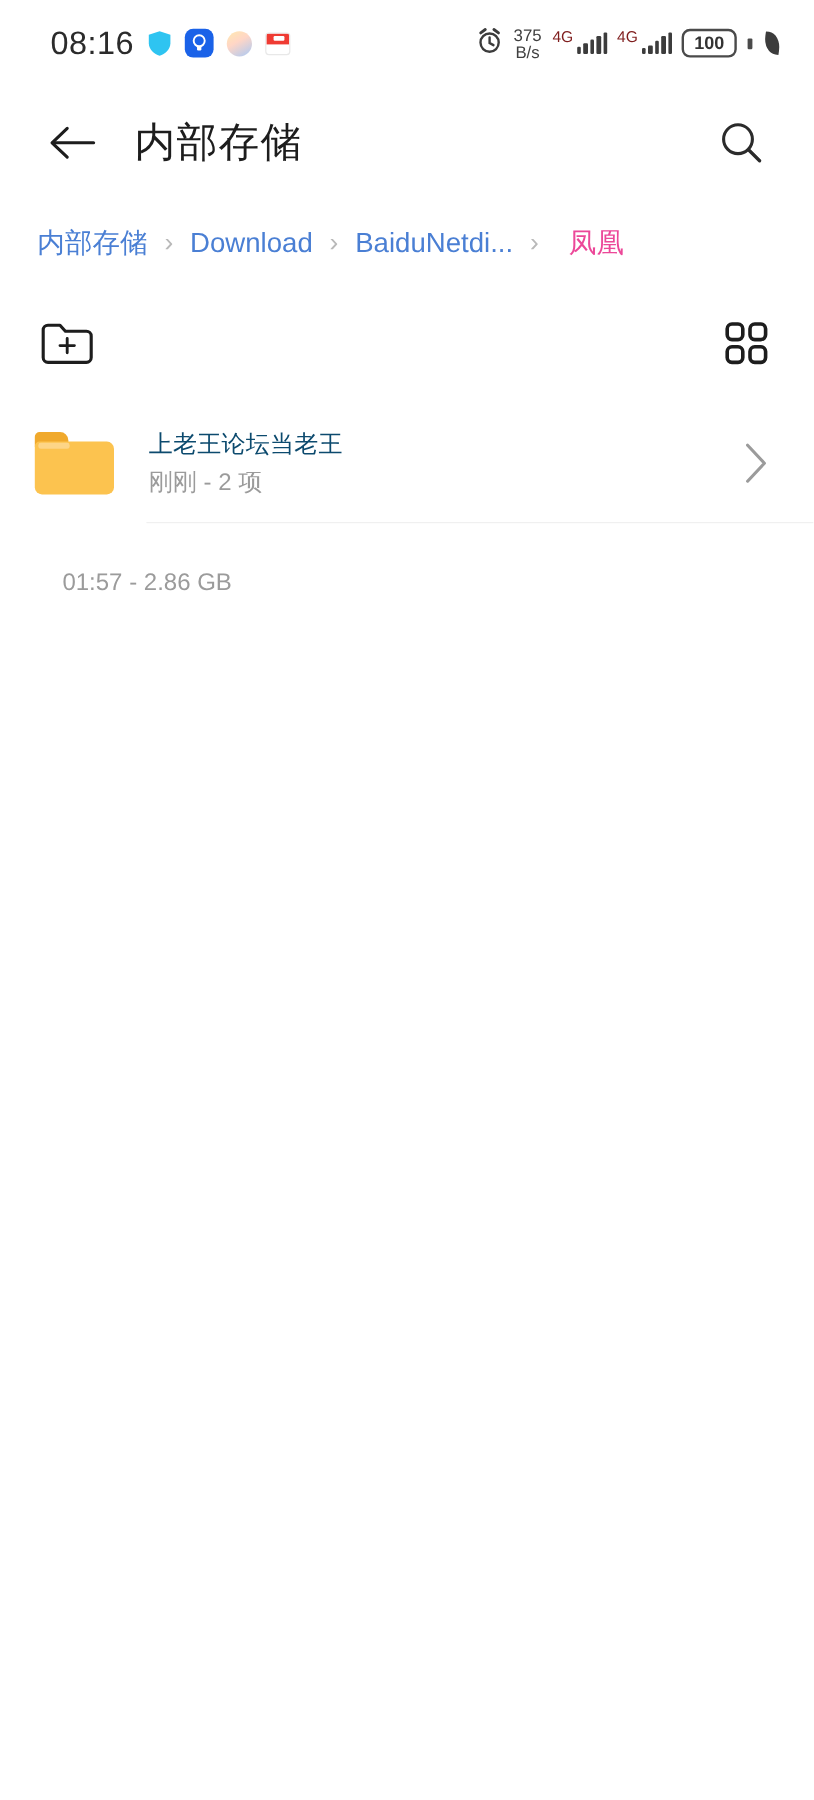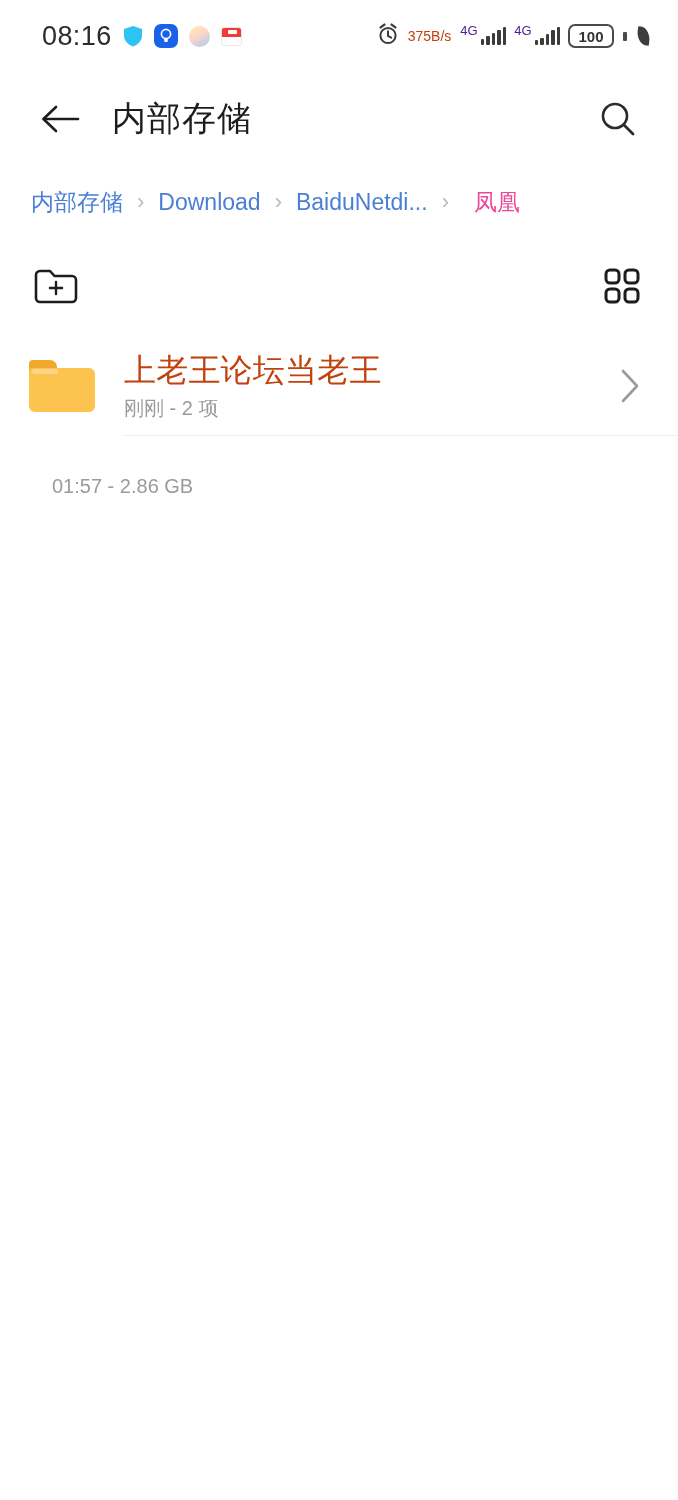--- a/index.html
+++ b/index.html
@@ -66,29 +66,29 @@
   }
   .ic-red::before{
     content:""; position:absolute; left:0; top:0; width:100%; height:9px;
     background:#ef3b33;
   }
   .ic-red::after{
     content:""; position:absolute; left:6px; top:2.5px; width:9px; height:4px;
     background:#ffffff; border-radius:1px;
   }
   .netspeed {
-    display: flex; flex-direction: row;
-    align-items: flex-start;
+    display: flex; flex-direction: column;
+    align-items: center;
     line-height: 1.02;
     font-size: 14px;
-    color: #c2410c;
+    color: #404040;
     margin-right: 1px;
   }
   .sig-group { display:flex; align-items:flex-end; gap:3px; }
-  .sig-label { font-size: 13px; color:#4c1d95; line-height:1; position:relative; top:-8px; }
+  .sig-label { font-size: 13px; color:#7f1d1d; line-height:1; position:relative; top:-8px; }
   .bars { display:flex; align-items:flex-end; gap:2px; height:18px; }
   .bars i { width:3.5px; background:#3c3c3c; border-radius:1px; display:block; }
   .battery {
     width: 46px; height: 24px;
     border: 2px solid #4a4a4a;
     border-radius: 7px;
     display:flex; align-items:center; justify-content:center;
     font-size: 15px; color:#333; font-weight:600;
   }
   .batt-tip {
@@ -212,22 +212,22 @@
   }
   .row-text {
     margin-left: 26px;
     display:flex; flex-direction:column;
     justify-content:center;
     gap: 9px;
     flex: 1 1 auto;
     min-width: 0;
   }
   .row-title {
-    font-size: 32px;
-    color: #c2410c;
+    font-size: 20px;
+    color: #0c4a6e;
     line-height: 1.1;
     letter-spacing: 0.2px;
     white-space: nowrap; overflow:hidden; text-overflow: ellipsis;
   }
   .row-sub {
     font-size: 20px;
     color: #9b9b9b;
     line-height: 1.1;
   }
   .row-chevron {

